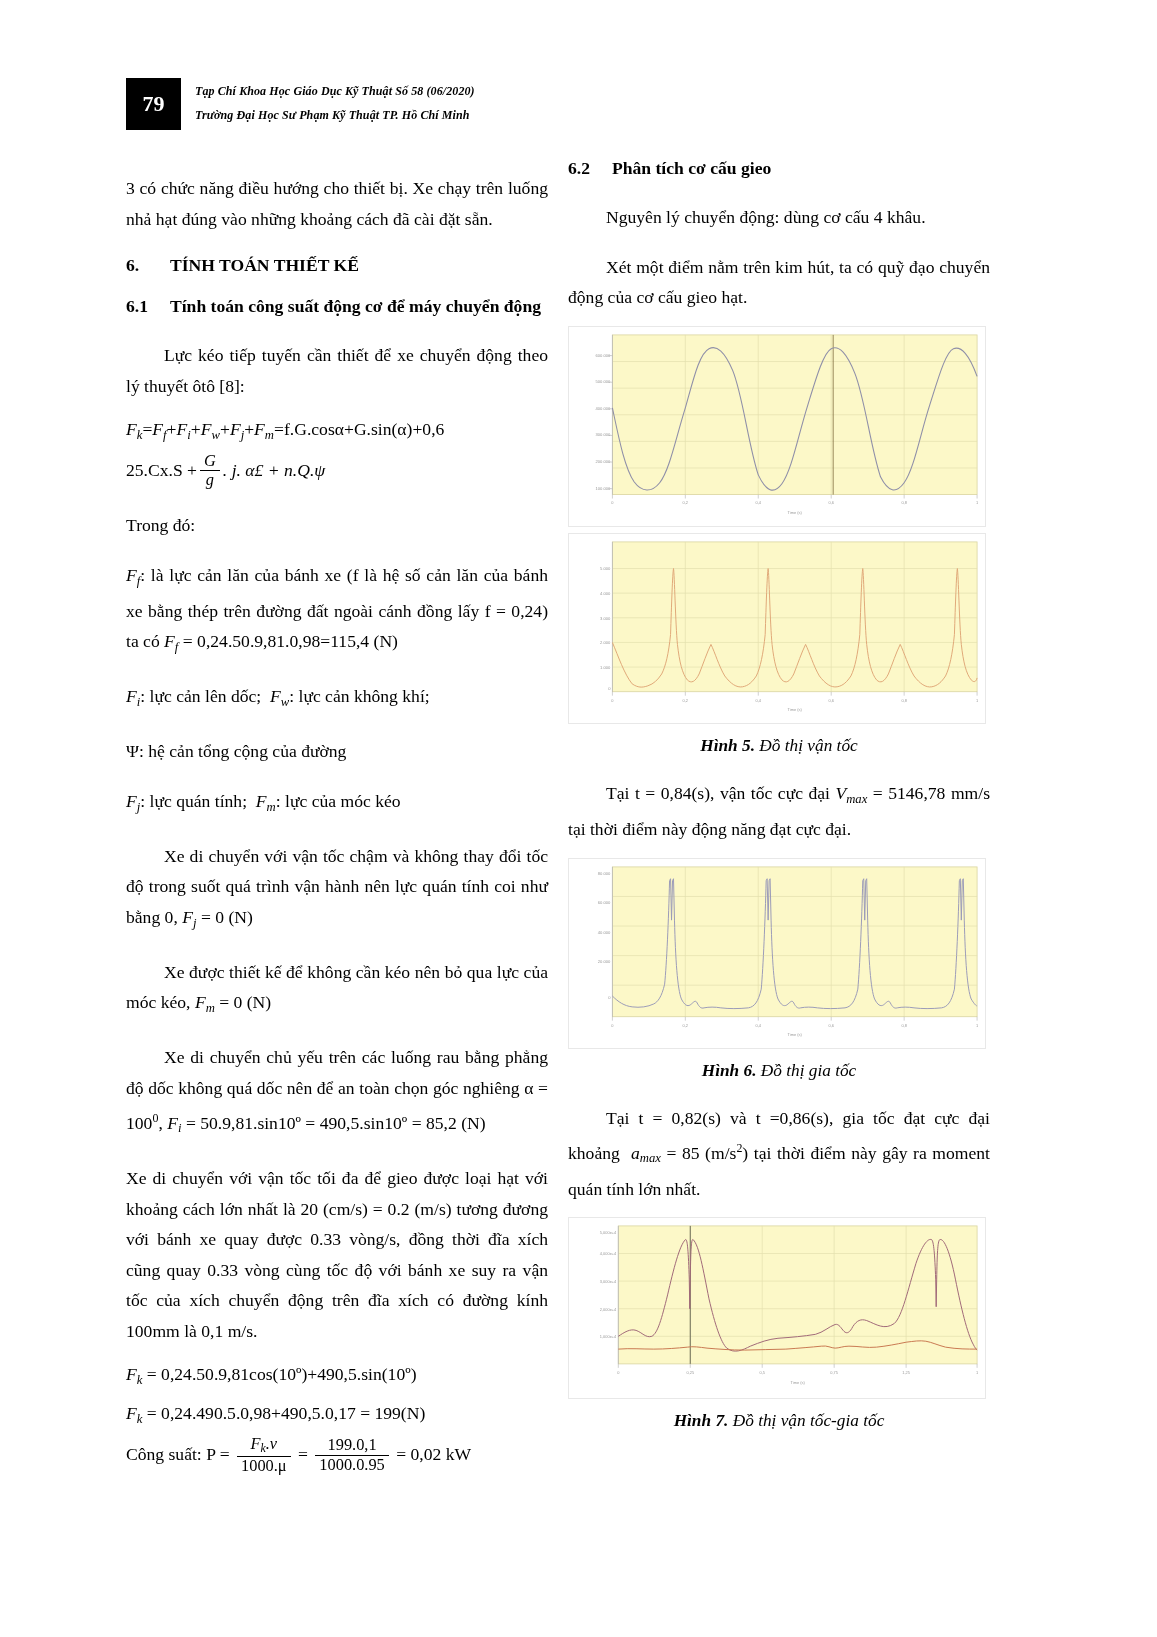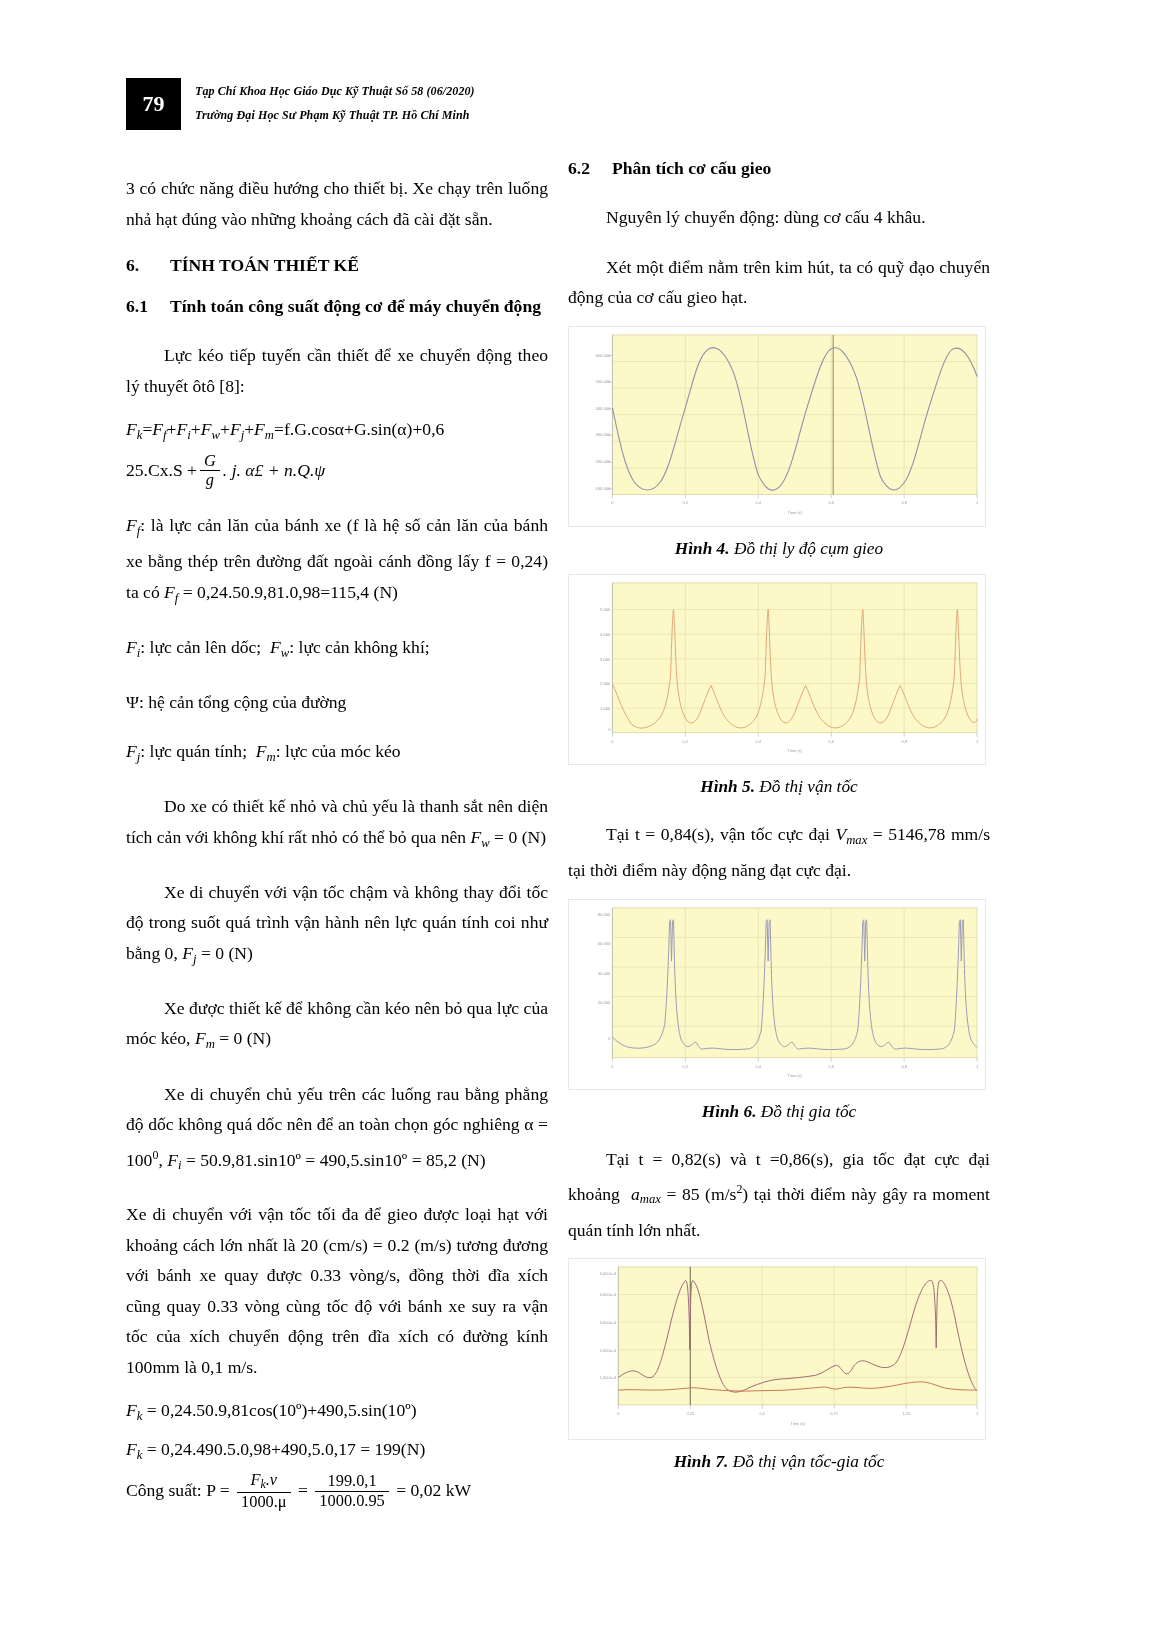--- a/index.html
+++ b/index.html
@@ -161,30 +161,30 @@
 
     <p class="body-text indent gap">Lực kéo tiếp tuyến cần thiết để xe chuyển động theo lý thuyết ôtô [8]:</p>
 
     <div class="mathline">
       <span class="mi">F</span><span class="sub">k</span>=<span class="mi">F</span><span class="sub">f</span>+<span class="mi">F</span><span class="sub">i</span>+<span class="mi">F</span><span class="sub">w</span>+<span class="mi">F</span><span class="sub">j</span>+<span class="mi">F</span><span class="sub">m</span>=f.G.cosα+G.sin(α)+0,6
     </div>
     <div class="mathline gap">
       <span>25.Cx.S +</span><span class="frac"><span class="nu mi">G</span><span class="de mi">g</span></span><span class="mi">. j. α£  + n.Q.ψ</span>
     </div>
 
+    <p class="body-text gap">Trong đó:</p>
 
     <p class="body-text gap"><span class="mi">F</span><span class="sub">f</span><span>: là lực cản lăn của bánh xe (f là hệ số cản lăn của bánh xe bằng thép trên đường đất ngoài cánh đồng lấy f = 0,24) ta có</span> <span class="mi">F</span><span class="sub">f</span> <span>= 0,24.50.9,81.0,98=115,4 (N)</span></p>
 
     <p class="body-text gap"><span class="mi">F</span><span class="sub">i</span><span>: lực cản lên dốc;</span> &nbsp;<span class="mi">F</span><span class="sub">w</span><span>: lực cản không khí;</span></p>
 
     <p class="body-text gap">Ψ: hệ cản tổng cộng của đường</p>
 
     <p class="body-text gap"><span class="mi">F</span><span class="sub">j</span><span>: lực quán tính;</span> &nbsp;<span class="mi">F</span><span class="sub">m</span><span>: lực của móc kéo</span></p>
 
-    <p class="body-text indent gap"><span>Do xe có thiết kế nhỏ và chủ yếu là thanh sắt nên diện tích cản với không khí rất nhỏ có thể bỏ qua nên</span> <span class="mi">F</span><span class="sub">w</span> <span>= 0 (N)</span></p>
 
     <p class="body-text indent gap"><span>Xe di chuyển với vận tốc chậm và không thay đổi tốc độ trong suốt quá trình vận hành nên lực quán tính coi như bằng 0,</span> <span class="mi">F</span><span class="sub">j</span> <span>= 0 (N)</span></p>
 
     <p class="body-text indent gap"><span>Xe được thiết kế để không cần kéo nên bỏ qua lực của móc kéo,</span> <span class="mi">F</span><span class="sub">m</span> <span>= 0 (N)</span></p>
 
     <p class="body-text indent gap"><span>Xe di chuyển chủ yếu trên các luống rau bằng phẳng độ dốc không quá dốc nên để an toàn chọn góc nghiêng α = 100</span><span class="sup">0</span><span>,</span> <span class="mi">F</span><span class="sub">i</span> <span>= 50.9,81.sin10º = 490,5.sin10º = 85,2 (N)</span></p>
 
     <p class="body-text gap">Xe di chuyển với vận tốc tối đa để gieo được loại hạt với khoảng cách lớn nhất là 20 (cm/s) = 0.2 (m/s) tương đương với bánh xe quay được 0.33 vòng/s, đồng thời đĩa xích cũng quay 0.33 vòng cùng tốc độ với bánh xe suy ra vận tốc của xích chuyển động trên đĩa xích có đường kính 100mm là 0,1 m/s.</p>
 
     <div class="mathline gap"><span class="mi">F</span><span class="sub">k</span> <span>= 0,24.50.9,81cos(10º)+490,5.sin(10º)</span></div>
@@ -264,23 +264,20 @@
           <g stroke="#b0b0b0" stroke-width="0.6">
             <line x1="42" y1="168" x2="42" y2="172"></line>
               <line x1="116" y1="168" x2="116" y2="172"></line>
             <line x1="190" y1="168" x2="190" y2="172"></line>
               <line x1="264" y1="168" x2="264" y2="172"></line>
             <line x1="338" y1="168" x2="338" y2="172"></line>
               <line x1="412" y1="168" x2="412" y2="172"></line>
           </g>
         </svg>
       </div>
-      <div class="fig-caption">
-        <b>Hình 4.</b><span> Đồ thị ly độ cụm gieo</span>
-      </div>
     </div>
 
     <div class="figure">
       <div class="plot-wrap">
         <svg class="plot-svg" viewBox="0 0 418 188" preserveAspectRatio="none">
           <rect x="42" y="6" width="370" height="152" fill="#fcf8c8" stroke="#d9d4a0" stroke-width="0.8"></rect>
           <g stroke="#e3dfae" stroke-width="0.7">
             <line x1="42" y1="33" x2="412" y2="33"></line>
             <line x1="42" y1="58" x2="412" y2="58"></line>
             <line x1="42" y1="83" x2="412" y2="83"></line>

